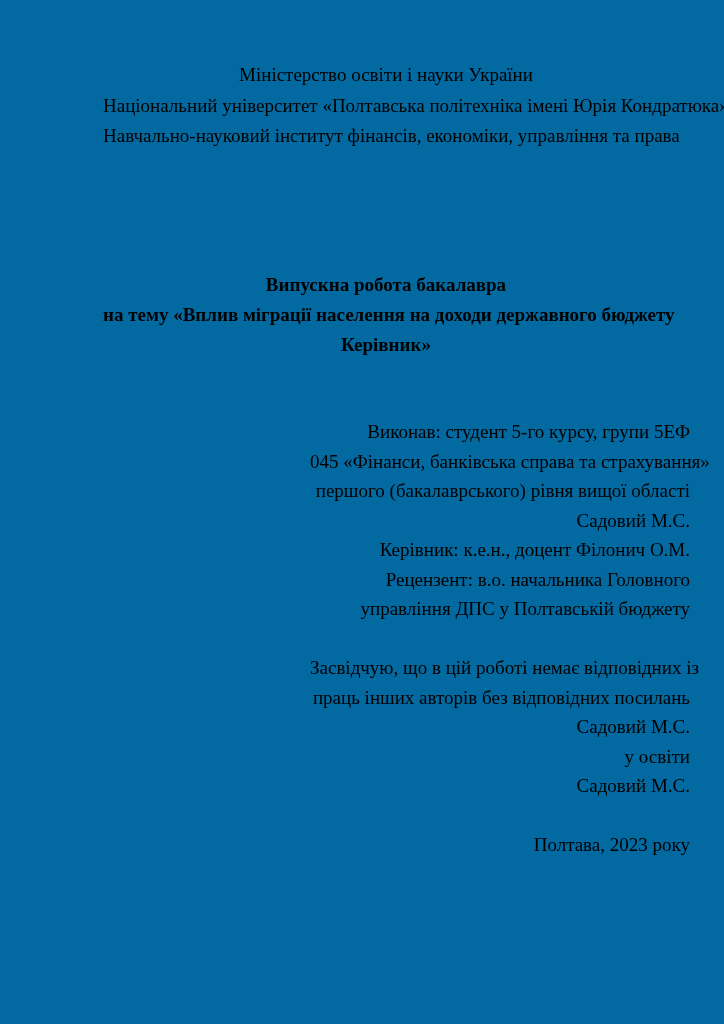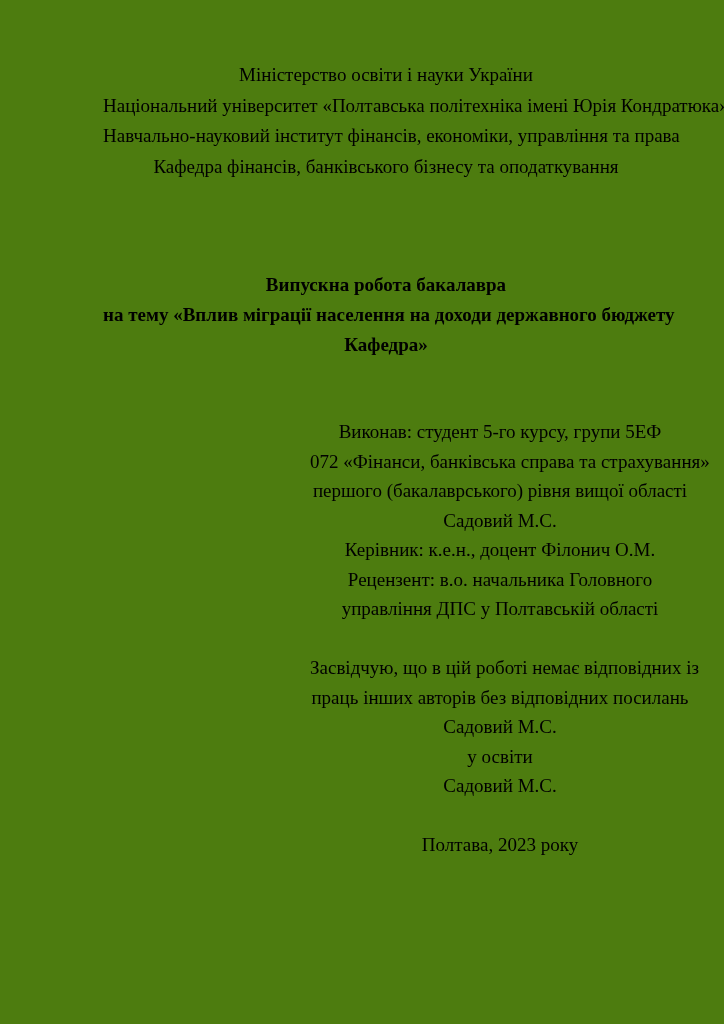--- a/index.html
+++ b/index.html
@@ -11,21 +11,21 @@
     width: 724px;
     height: 1024px;
     font-family: "Liberation Serif", "DejaVu Serif", serif;
     color: #000000;
     overflow: hidden;
   }
   .page {
     position: relative;
     width: 724px;
     height: 1024px;
-    background: #4d7c0f;
+    background: #0369a1;
     overflow: hidden;
   }
   
   .center-block {
     position: absolute;
     left: 103px;
     width: 566px;
     text-align: center;
   }
   .header-block {
@@ -40,55 +40,54 @@
     line-height: 30px;
     font-weight: bold;
   }
   .right-col {
     position: absolute;
     left: 310px;
     top: 417px;
     width: 380px;
     font-size: 19px;
     line-height: 29.5px;
-    text-align: center;
+    text-align: right;
   }
   .line {
     white-space: nowrap;
   }
   .spacer {
     height: 29.5px;
   }
 </style>
 </head>
 <body>
 
 <div class="page">
 
   <div class="center-block header-block">
     <div class="line">Міністерство освіти і науки України</div>
     <div class="line">Національний університет «Полтавська політехніка імені Юрія Кондратюка»</div>
     <div class="line">Навчально-науковий інститут фінансів, економіки, управління та права</div>
-    <div class="line">Кафедра фінансів, банківського бізнесу та оподаткування</div>
   </div>
 
   <div class="center-block title-block">
     <div class="line">Випускна робота бакалавра</div>
     <div class="line">на тему «Вплив міграції населення на доходи державного бюджету</div>
-    <div class="line">Кафедра»</div>
+    <div class="line">Керівник»</div>
   </div>
 
   <div class="right-col">
     <div class="line">Виконав: студент 5-го курсу, групи 5ЕФ</div>
-    <div class="line">072 «Фінанси, банківська справа та страхування»</div>
+    <div class="line">045 «Фінанси, банківська справа та страхування»</div>
     <div class="line">першого (бакалаврського) рівня вищої області</div>
     <div class="line">Садовий М.С.</div>
     <div class="line">Керівник: к.е.н., доцент Філонич О.М.</div>
     <div class="line">Рецензент: в.о. начальника Головного</div>
-    <div class="line">управління ДПС у Полтавській області</div>
+    <div class="line">управління ДПС у Полтавській бюджету</div>
 
     <div class="spacer"></div>
 
     <div class="line">Засвідчую, що в цій роботі немає відповідних із</div>
     <div class="line">праць інших авторів без відповідних посилань</div>
     <div class="line">Садовий М.С.</div>
     <div class="line">у освіти</div>
     <div class="line">Садовий М.С.</div>
 
     <div class="spacer"></div>

